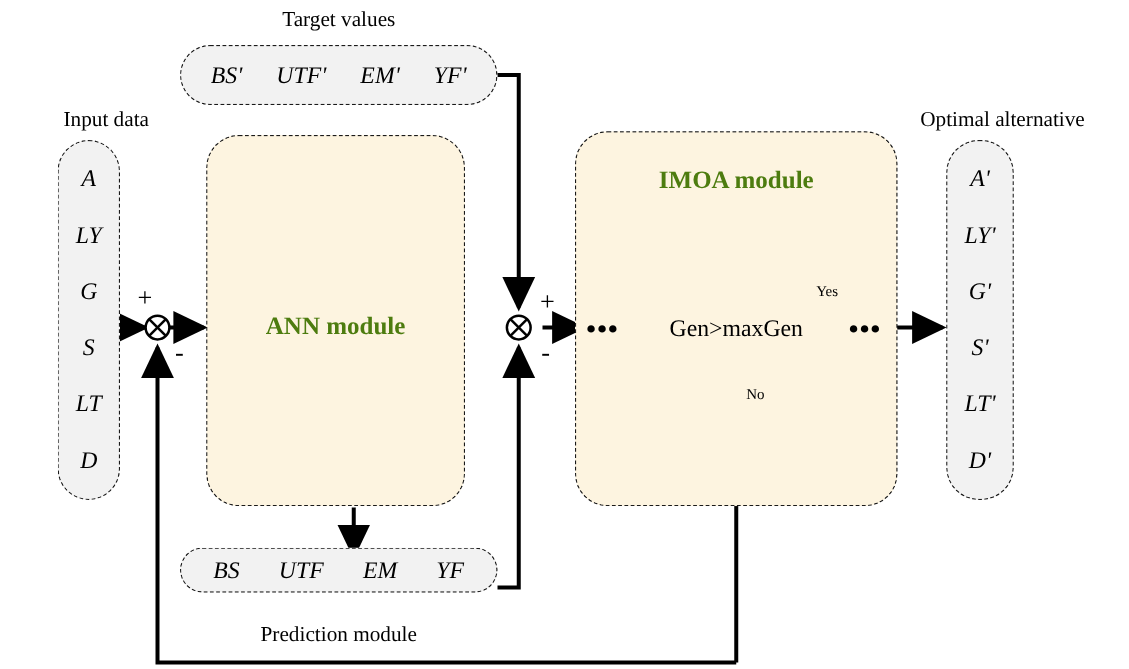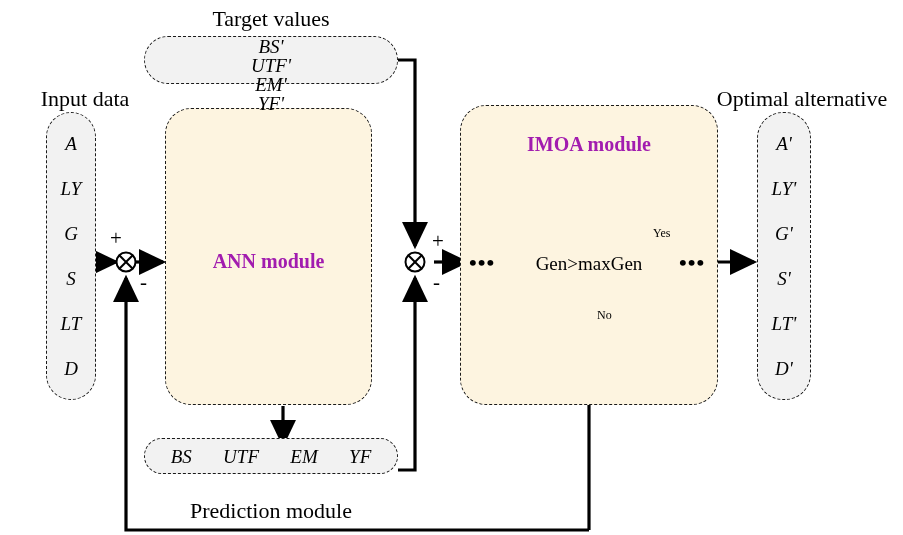--- a/index.html
+++ b/index.html
@@ -7,21 +7,21 @@
   body{
     font-family:"Liberation Serif", serif;
     width:903px;height:535px;position:relative;overflow:hidden;
   }
   #stage{position:absolute;left:0;top:0;width:903px;height:535px;}
   svg.layer{position:absolute;left:0;top:0;width:903px;height:535px;}
 
   .cap{
     position:absolute;
     font-family:"Liberation Serif", serif;
-    font-size:22px;color:#000;white-space:nowrap;
+    font-size:17px;color:#000;white-space:nowrap;
     text-align:center;
   }
   .valbox{
     position:absolute;
     background:#f2f2f2;
     border:1.6px dashed #1a1a1a;
     box-sizing:border-box;
   }
   .valbox.vert{
     border-radius:26px;
@@ -42,21 +42,21 @@
   .modbox{
     position:absolute;
     background:#fdf4e0;
     border:1.8px dashed #1a1a1a;
     border-radius:26px;
     box-sizing:border-box;
   }
   .modlabel{
     position:absolute;
     font-family:"Liberation Serif", serif;
-    font-weight:bold;font-size:20px;color:#a21caf;white-space:nowrap;
+    font-weight:bold;font-size:20px;color:#4d7c0f;white-space:nowrap;
     text-align:center;
   }
   .sign{
     position:absolute;
     font-family:"Liberation Serif", serif;
     font-size:21px;color:#000;line-height:1;
   }
   .edgelbl{
     position:absolute;
     font-family:"Liberation Serif", serif;
@@ -145,21 +145,21 @@
   <div class="valbox vert" style="left:757px;top:112px;width:54px;height:288px;">
     <span>A'</span>
     <span>LY'</span>
     <span>G'</span>
     <span>S'</span>
     <span>LT'</span>
     <span>D'</span>
   </div>
 
   <div class="cap" style="left:144px;top:6px;width:254px;">Target values</div>
-  <div class="valbox horiz" style="left:144px;top:36px;width:254px;height:48px;flex-direction:column;">
+  <div class="valbox horiz" style="left:144px;top:36px;width:254px;height:48px;">
     <span>BS'</span>
     <span>UTF'</span>
     <span>EM'</span>
     <span>YF'</span>
   </div>
 
   <div class="valbox horiz" style="left:144px;top:438px;width:254px;height:36px;">
     <span>BS</span>
     <span>UTF</span>
     <span>EM</span>

